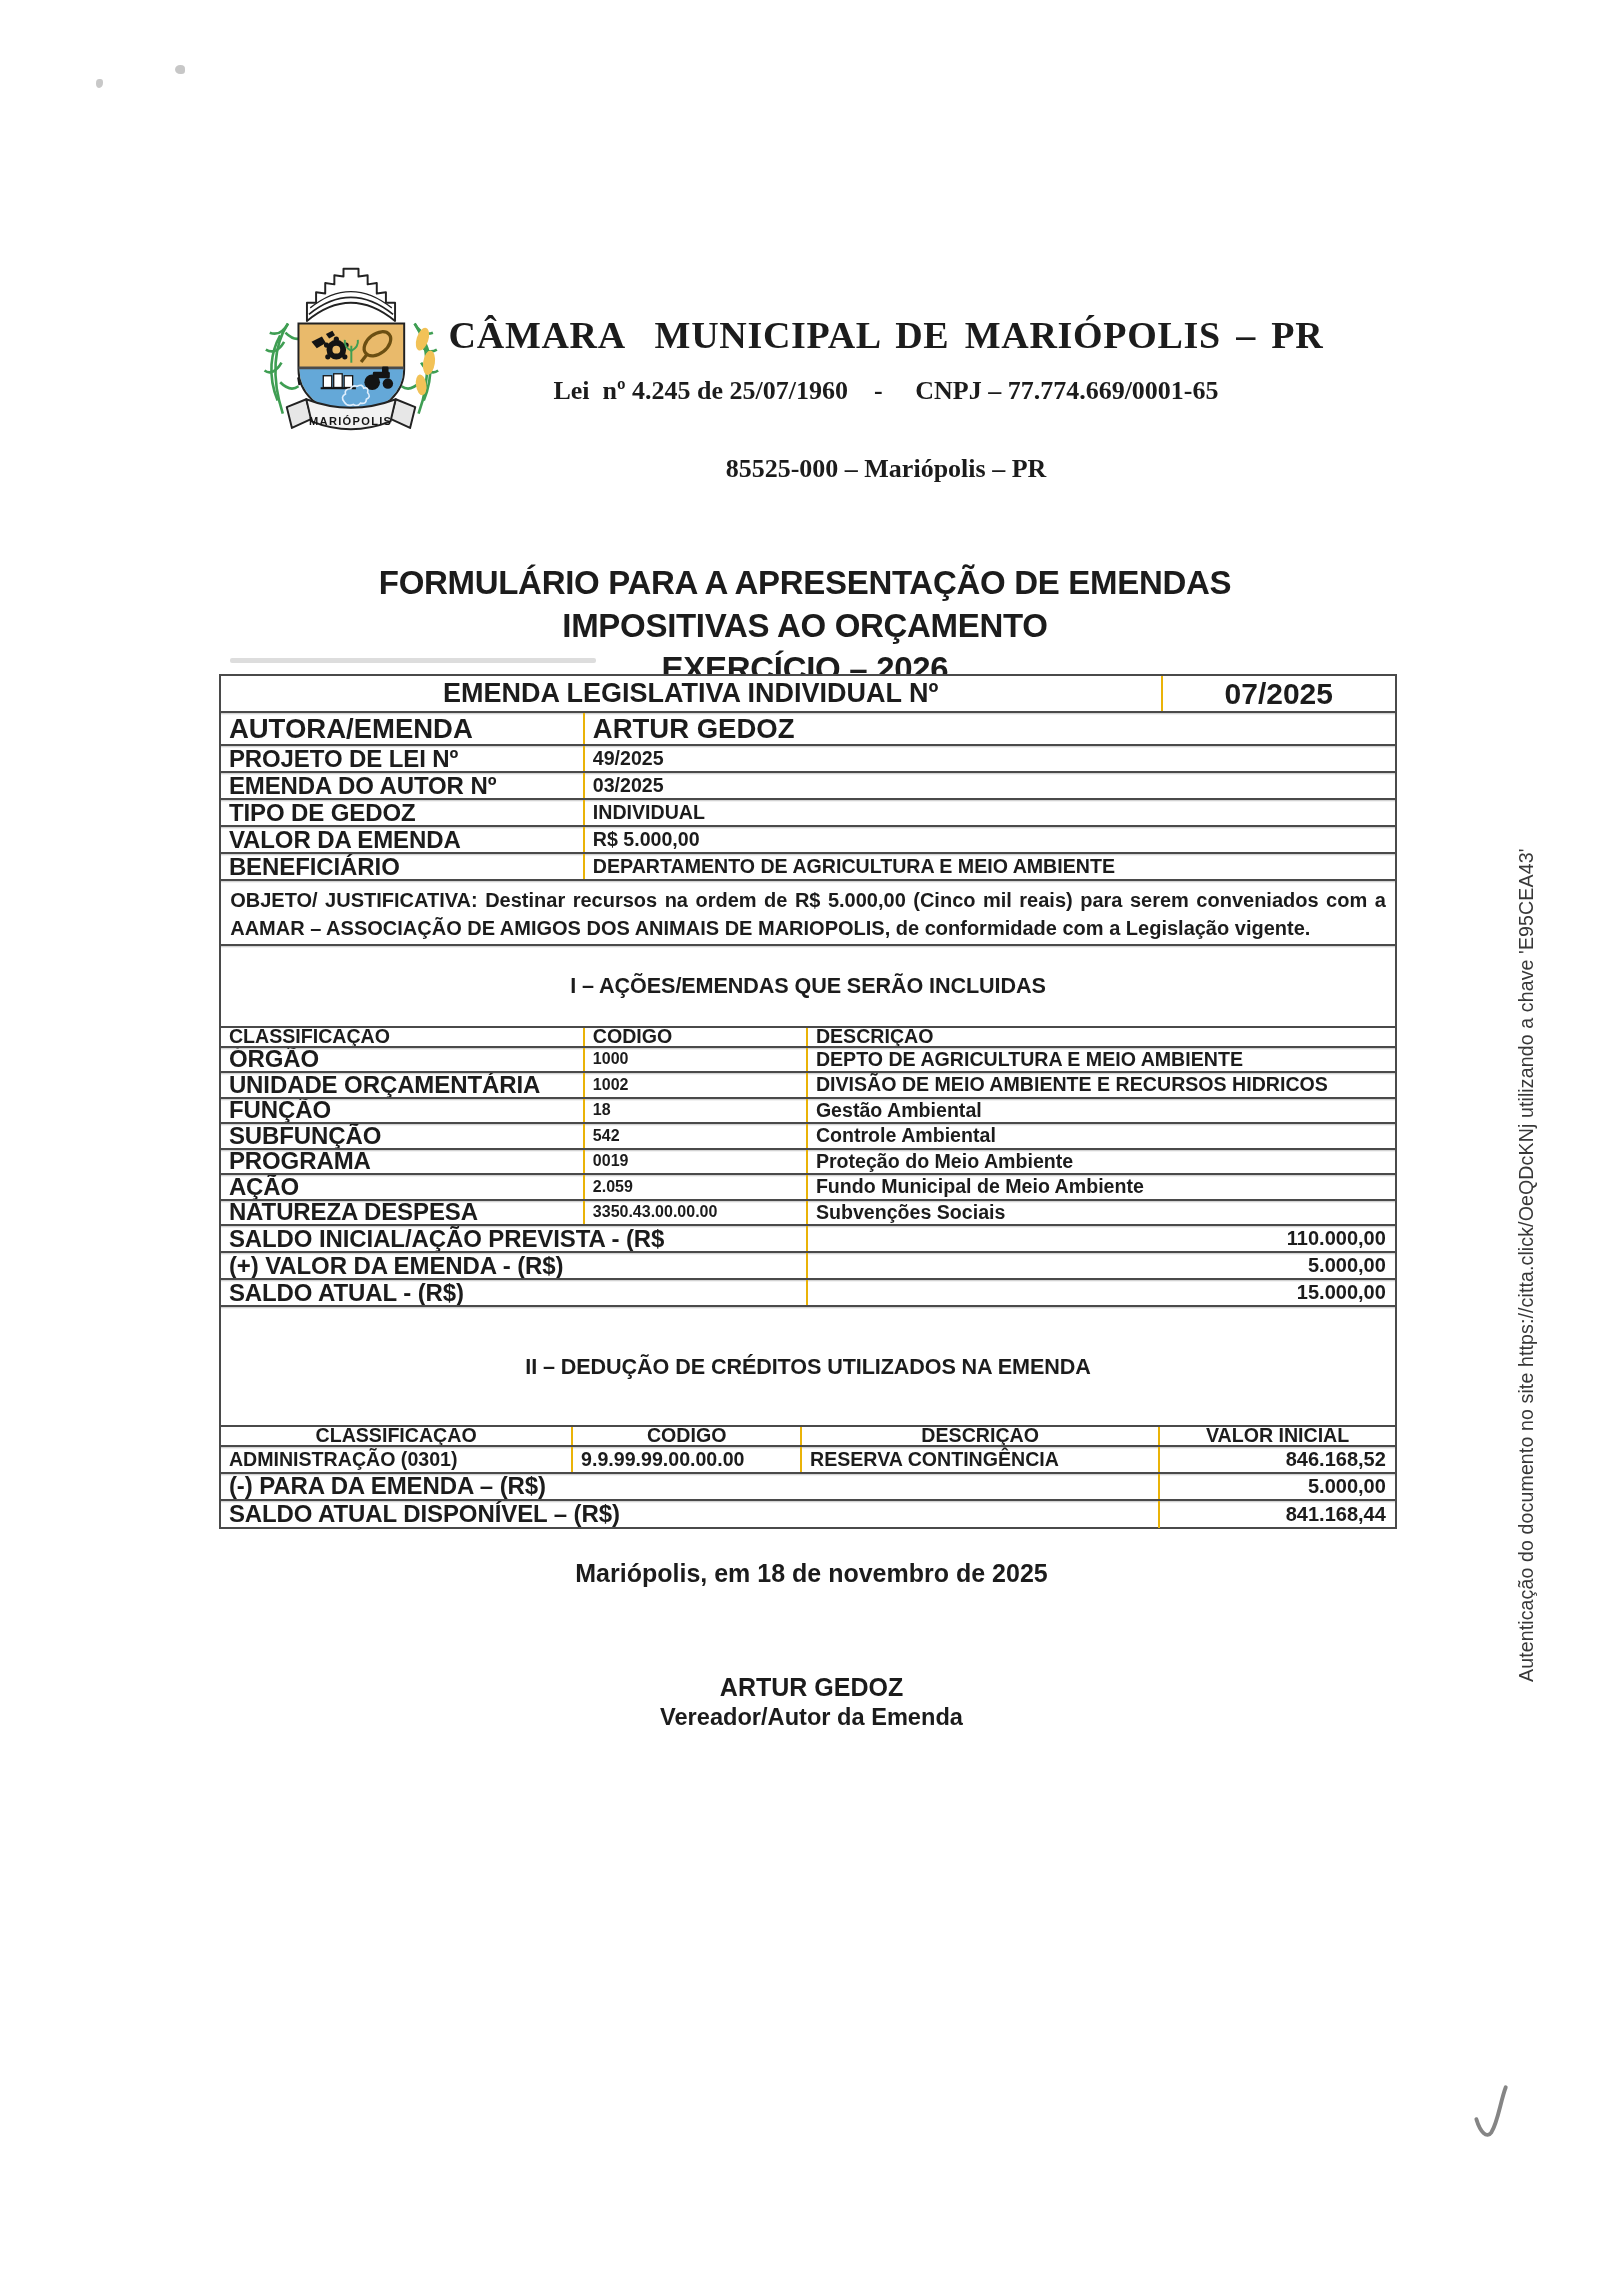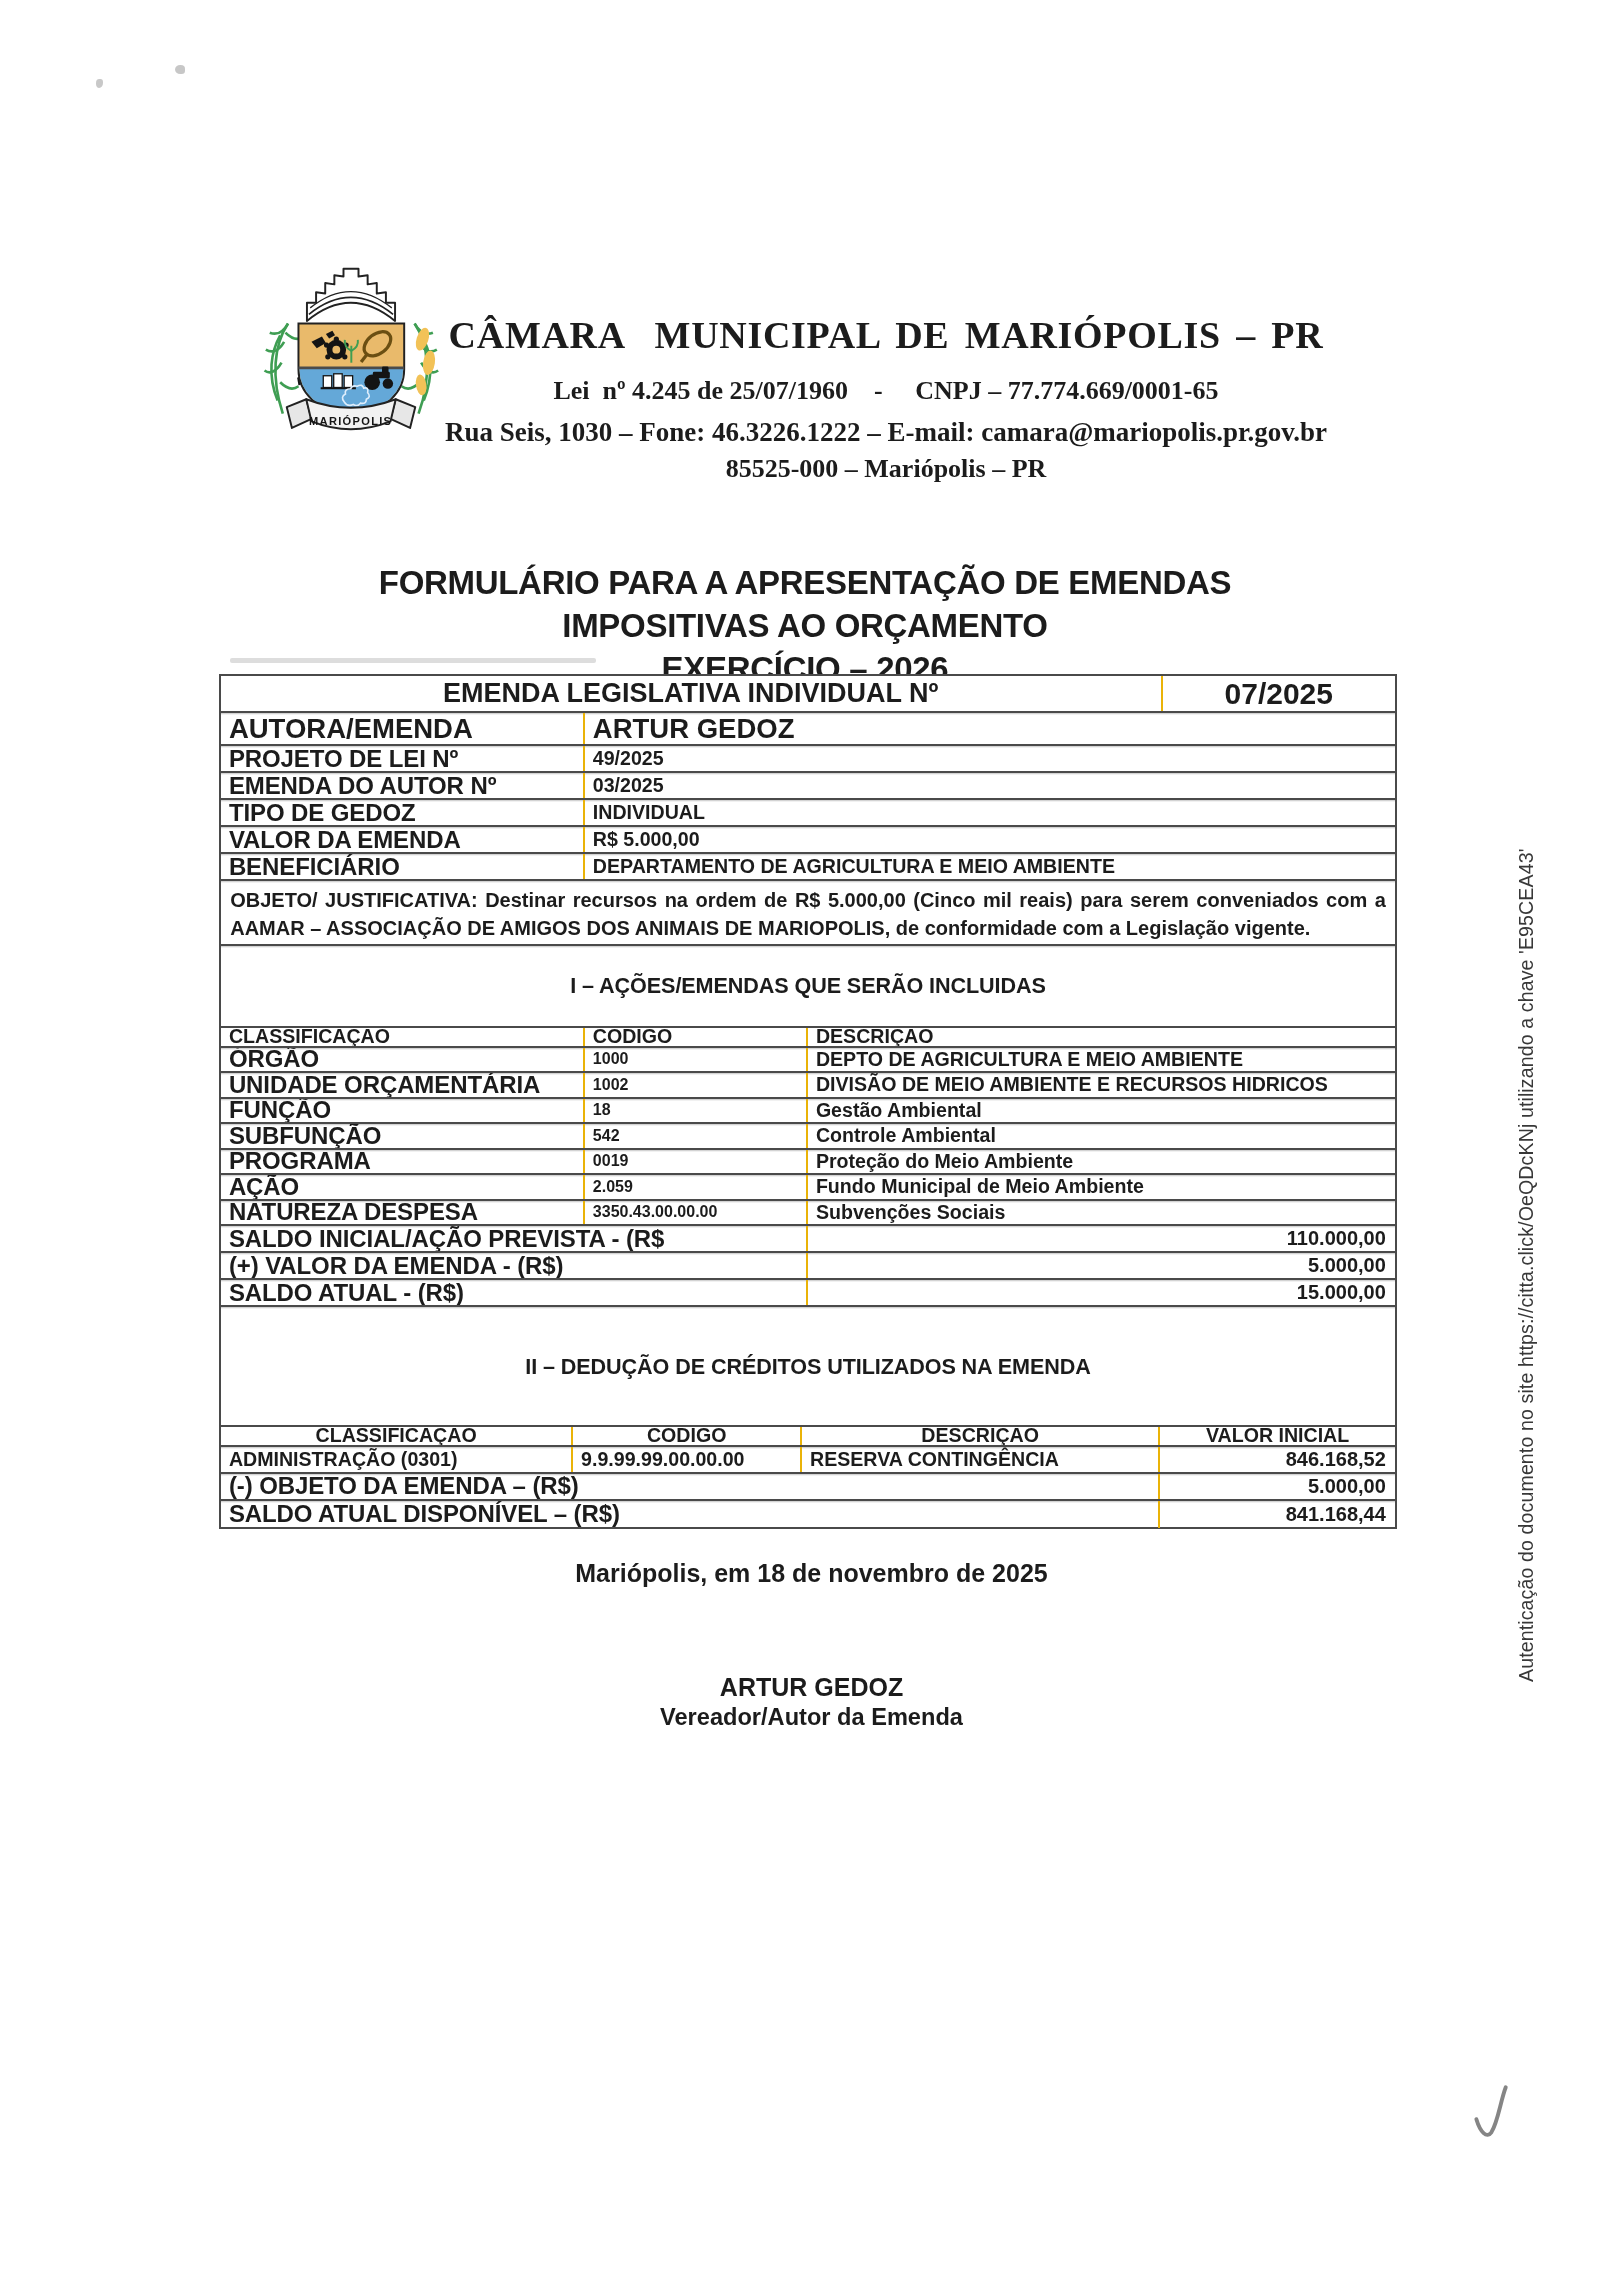--- a/index.html
+++ b/index.html
@@ -168,21 +168,20 @@
         <path d="M44,300 L74,288 L82,318 L52,332 Z" fill="#e7e7e7" stroke="#222222" stroke-width="3" stroke-linejoin="round"></path>
         <path d="M241,300 L211,288 L203,318 L233,332 Z" fill="#e7e7e7" stroke="#222222" stroke-width="3" stroke-linejoin="round"></path>
         <path d="M74,288 Q142,314 211,288 L203,322 Q142,346 82,322 Z" fill="#f2f2f2" stroke="#222222" stroke-width="3" stroke-linejoin="round"></path>
         <text x="142" y="327" text-anchor="middle" font-family="Liberation Sans, sans-serif" font-size="17" font-weight="700" letter-spacing="2" fill="#161616">MARIÓPOLIS</text>
       </g>
     </svg>
   </div>
 
   <div class="abs serif center hdr-org pre">CÂMARA  MUNICIPAL DE MARIÓPOLIS – PR</div>
   <div class="abs serif center hdr-law pre">Lei  nº 4.245 de 25/07/1960    -     CNPJ – 77.774.669/0001-65</div>
-  <div class="abs serif center hdr-addr">Rua Seis, 1030 – Fone: 46.3226.1222 – E-mail: camara@mariopolis.pr.gov.br</div>
   <div class="abs serif center hdr-city">85525-000 – Mariópolis – PR</div>
 
   <div class="abs ft ft1">FORMULÁRIO PARA A APRESENTAÇÃO DE EMENDAS</div>
   <div class="abs ft ft2">IMPOSITIVAS AO ORÇAMENTO</div>
   <div class="abs ft ft3">EXERCÍCIO – 2026</div>
 
   <div class="abs mbox">
 
     <div class="r r-head rowline">
       <div class="c t br">EMENDA LEGISLATIVA INDIVIDUAL Nº</div>
@@ -290,21 +289,21 @@
     </div>
 
     <div class="r t2r rowline">
       <div class="c x30 br cell">ADMINISTRAÇÃO (0301)</div>
       <div class="c x195 br cell">9.9.99.99.00.00.00</div>
       <div class="c x305 br cell">RESERVA CONTINGÊNCIA</div>
       <div class="c x20 t2val">846.168,52</div>
     </div>
 
     <div class="r sum2 rowline">
-      <div class="c left br lab">(-) OBJETO DA EMENDA – (R$)</div>
+      <div class="c left br lab">(-) PARA DA EMENDA – (R$)</div>
       <div class="c right bold8">5.000,00</div>
     </div>
     <div class="r sum2 last">
       <div class="c left br lab">SALDO ATUAL DISPONÍVEL – (R$)</div>
       <div class="c right">841.168,44</div>
     </div>
   </div>
 
   <div class="abs dateline">Mariópolis, em 18 de novembro de 2025</div>
   <div class="abs signame">ARTUR GEDOZ</div>

